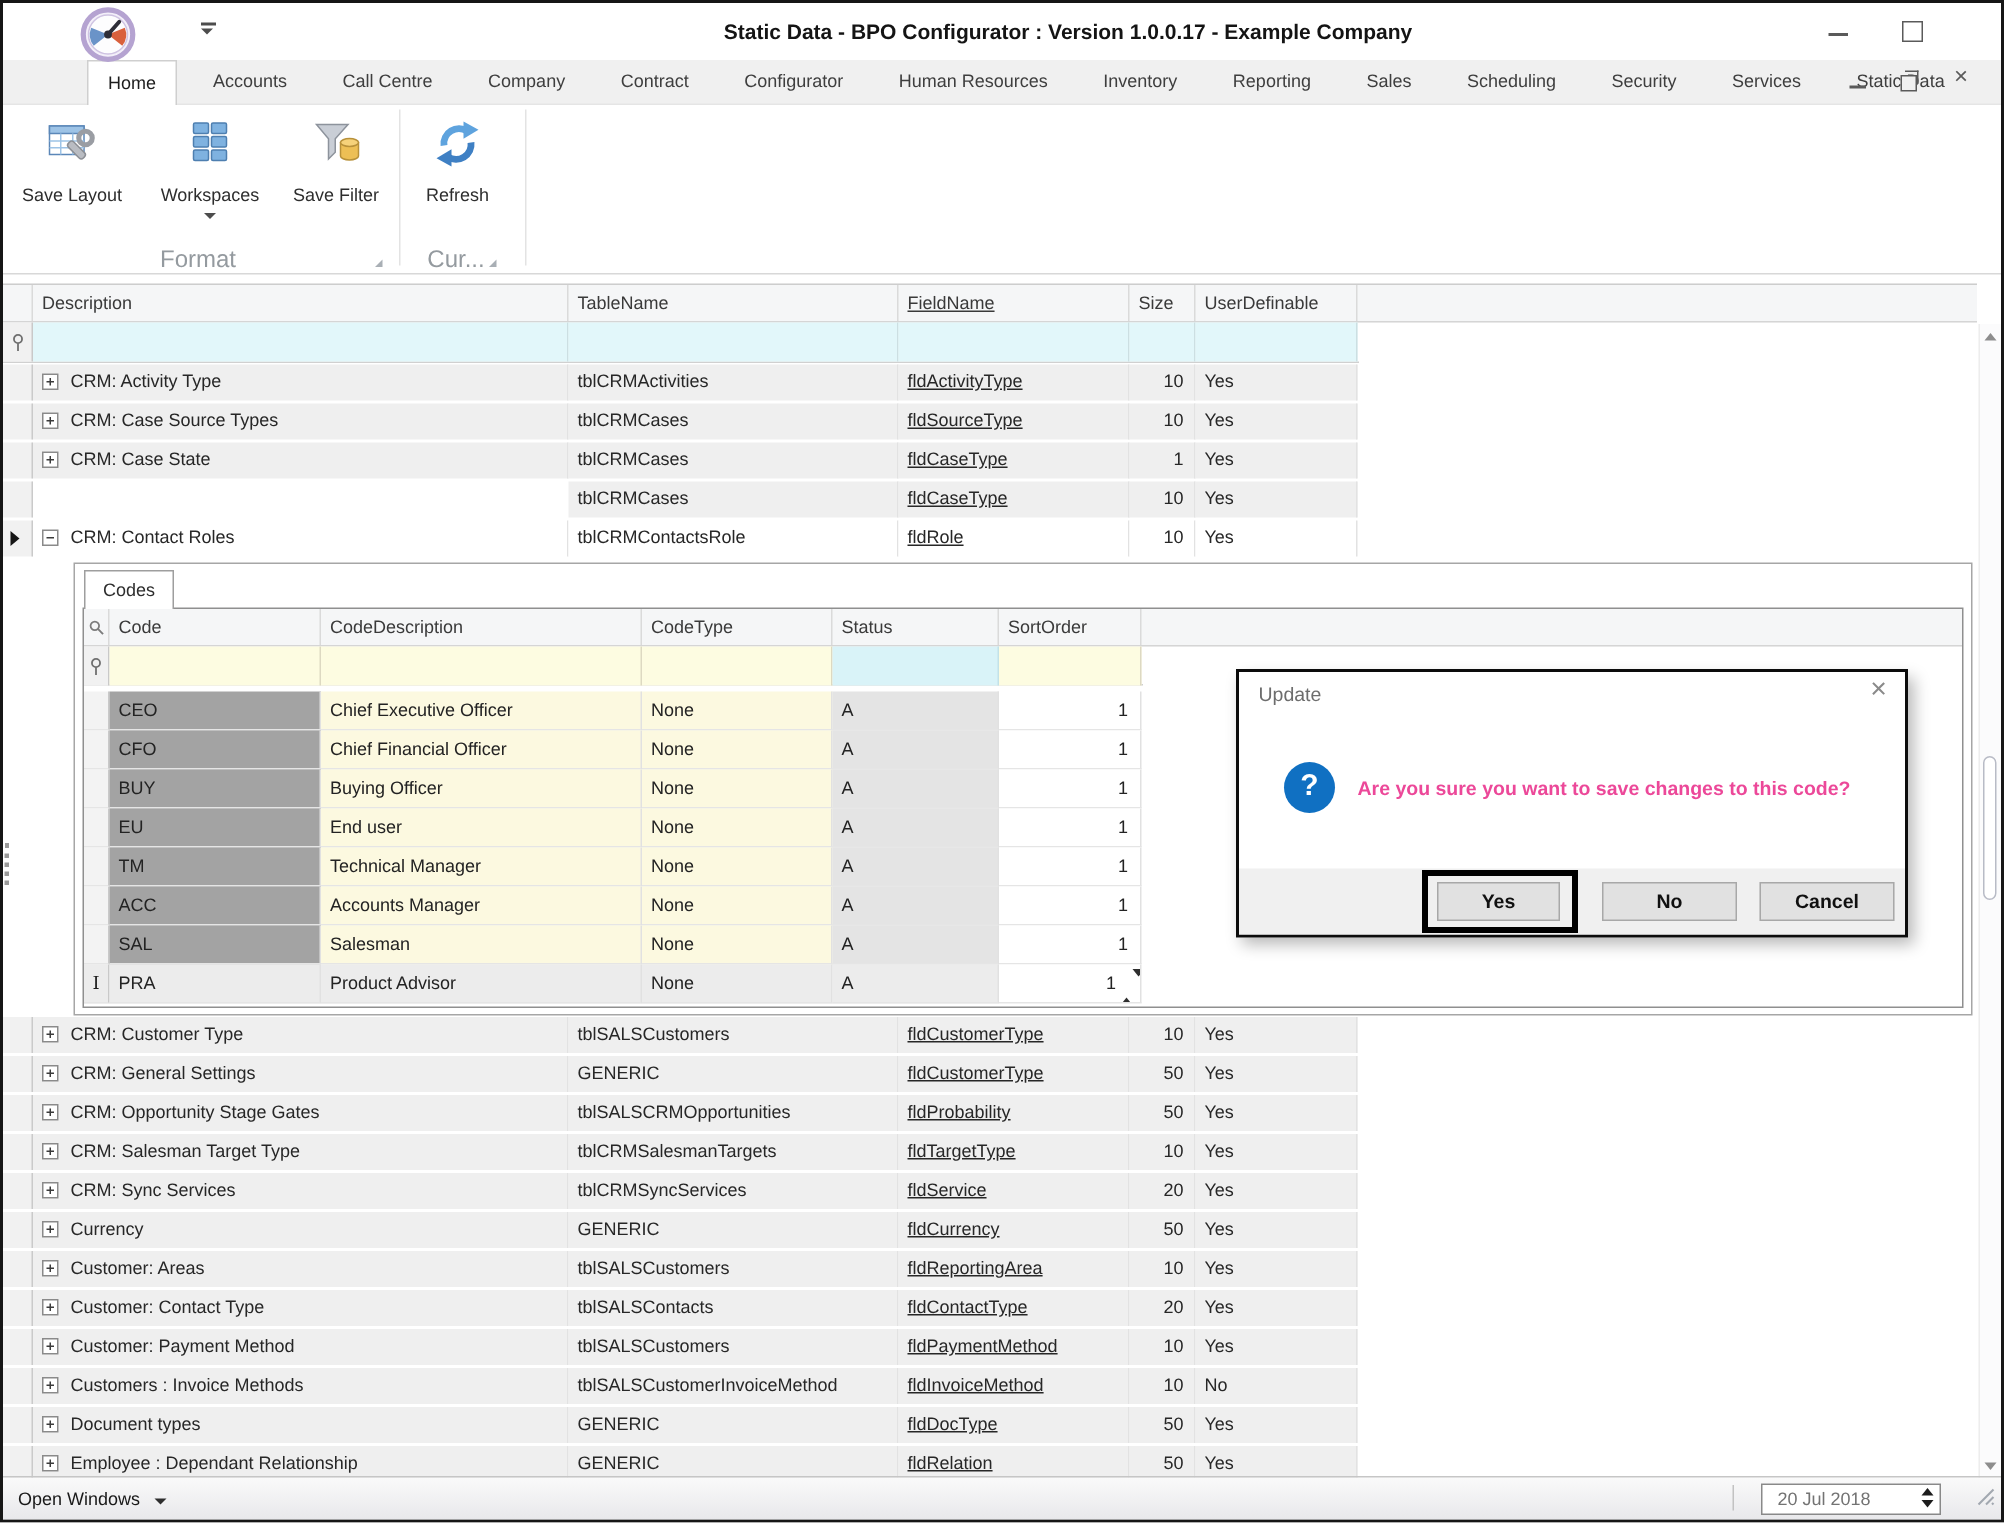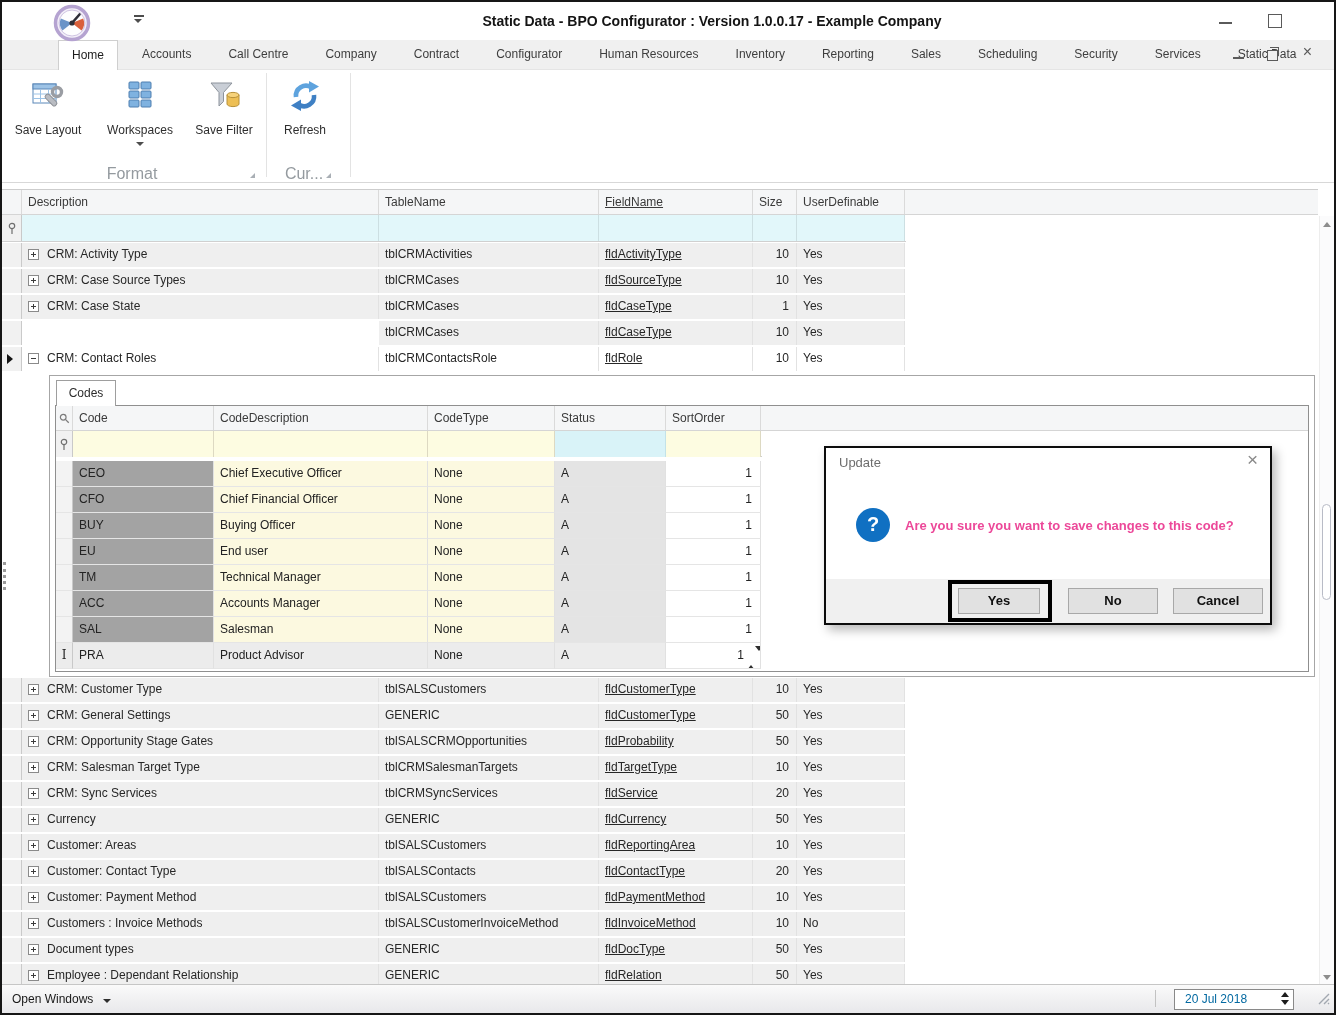--- a/index.html
+++ b/index.html
@@ -130,21 +130,21 @@
   .vs-dn{position:absolute;left:3px;bottom:6px;width:0;height:0;border-left:4px solid transparent;border-right:4px solid transparent;border-top:5px solid #8d8d8d;}
   .vs-thumb{position:absolute;left:2px;top:288px;width:9px;height:96px;border:1px solid #b8bbc6;border-radius:5px;background:#fff;box-sizing:border-box;}
 
   
   .statusbar{position:absolute;left:0;bottom:0;width:100%;height:29px;background:linear-gradient(#fafafa,#e8e8eb);
     border-top:1px solid #c6c6c6;box-sizing:border-box;z-index:30;}
   .ow{position:absolute;left:10px;top:7px;font-size:12px;color:#191919;}
   .ow-caret{display:inline-block;width:0;height:0;border-left:4px solid transparent;border-right:4px solid transparent;border-top:4px solid #2e2e2e;margin-left:6px;}
   .sb-sep{position:absolute;right:178px;top:5px;height:17px;width:1px;background:#c2c2c2;}
   .datebox{position:absolute;right:40px;top:4px;width:120px;height:21px;background:#fff;border:1px solid #898989;box-sizing:border-box;}
-  .datebox .dtxt{position:absolute;left:10px;top:0;line-height:19px;font-size:12px;color:#0369a1;}
+  .datebox .dtxt{position:absolute;left:10px;top:0;line-height:19px;font-size:12px;color:#737373;}
   .dspin{position:absolute;right:3px;top:1px;width:11px;height:17px;}
   .dspin .up{width:0;height:0;border-left:4px solid transparent;border-right:4px solid transparent;border-bottom:5px solid #1c1c1c;margin:1px auto 3px;}
   .dspin .dn{width:0;height:0;border-left:4px solid transparent;border-right:4px solid transparent;border-top:5px solid #1c1c1c;margin:0 auto;}
   .grip{position:absolute;right:3px;bottom:3px;}
   .splitter{position:absolute;left:1px;top:560px;height:28px;width:0;border-left:3px dotted #9b9b9b;}
 </style>
 </head>
 <body>
 
 <div class="window">

